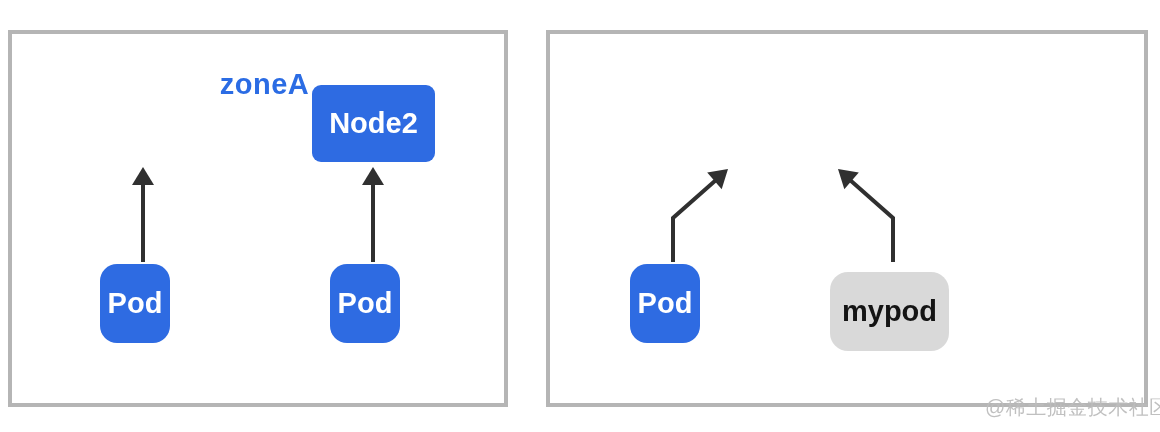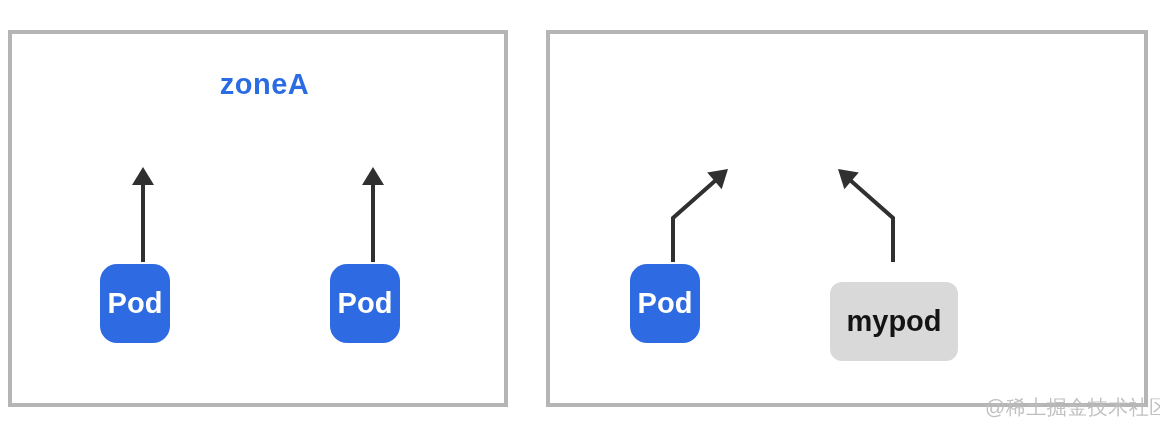--- a/index.html
+++ b/index.html
@@ -50,29 +50,28 @@
   .node2 { left: 312px; }
   .node3 { left: 718px; }
   .node4 { left: 948px; }
   .pod { width: 70px; height: 79px; top: 264px; border-radius: 17px; }
   .pod-a1 { left: 100px; }
   .pod-a2 { left: 330px; }
   .pod-b1 { left: 630px; }
   .mypod {
     position: absolute;
     left: 830px; top: 272px;
-    width: 128px; height: 79px;
+    width: 119px; height: 79px;
     display: flex; align-items: center; justify-content: center;
     background: #d9d9d9;
     color: #141414;
     font-weight: 700;
     font-size: 29px;
-    border-radius: 12px;
+    border-radius: 18px;
     box-sizing: border-box;
-    margin-top: 10px;
   }
   svg.arrows {
     position: absolute;
     left: 0; top: 0;
     width: 1160px; height: 432px;
     pointer-events: none;
   }
   .watermark {
     position: absolute;
     left: 985px;
@@ -89,20 +88,21 @@
 </head>
 <body>
 
 <div class="stage">
 
   <div class="zone zone-a"></div>
   <div class="zone zone-b"></div>
 
   <div class="zone-title a">zoneA</div>
 
+  <div class="box node node2">Node2</div>
   <div class="box pod pod-a1">Pod</div>
   <div class="box pod pod-a2">Pod</div>
 
   <div class="box pod pod-b1">Pod</div>
   <div class="mypod">mypod</div>
 
   <svg class="arrows" viewBox="0 0 1160 432" xmlns="http://www.w3.org/2000/svg">
     <g stroke="#303030" stroke-width="4" fill="none" stroke-linejoin="miter" stroke-linecap="butt">
 
       <g>

